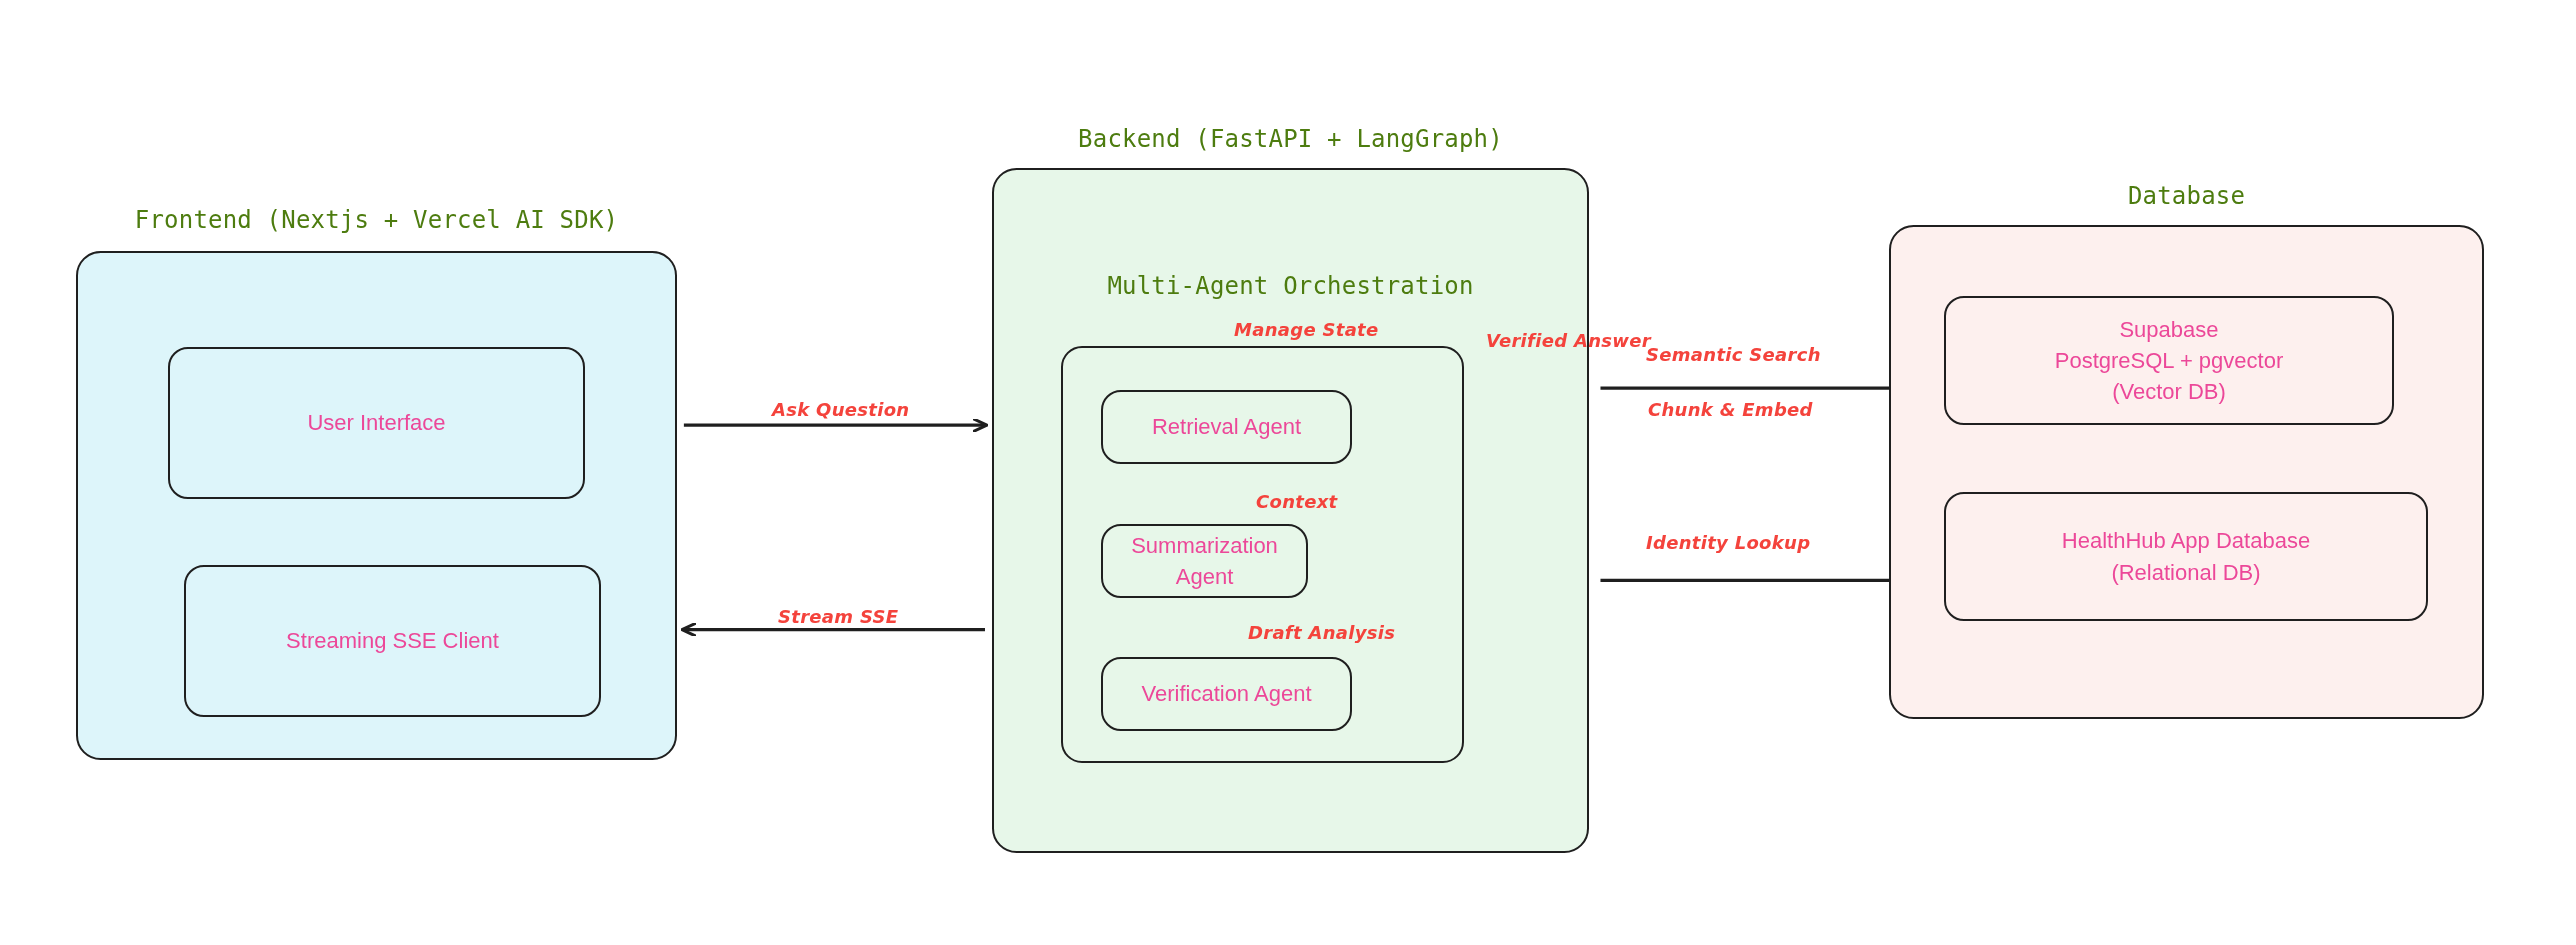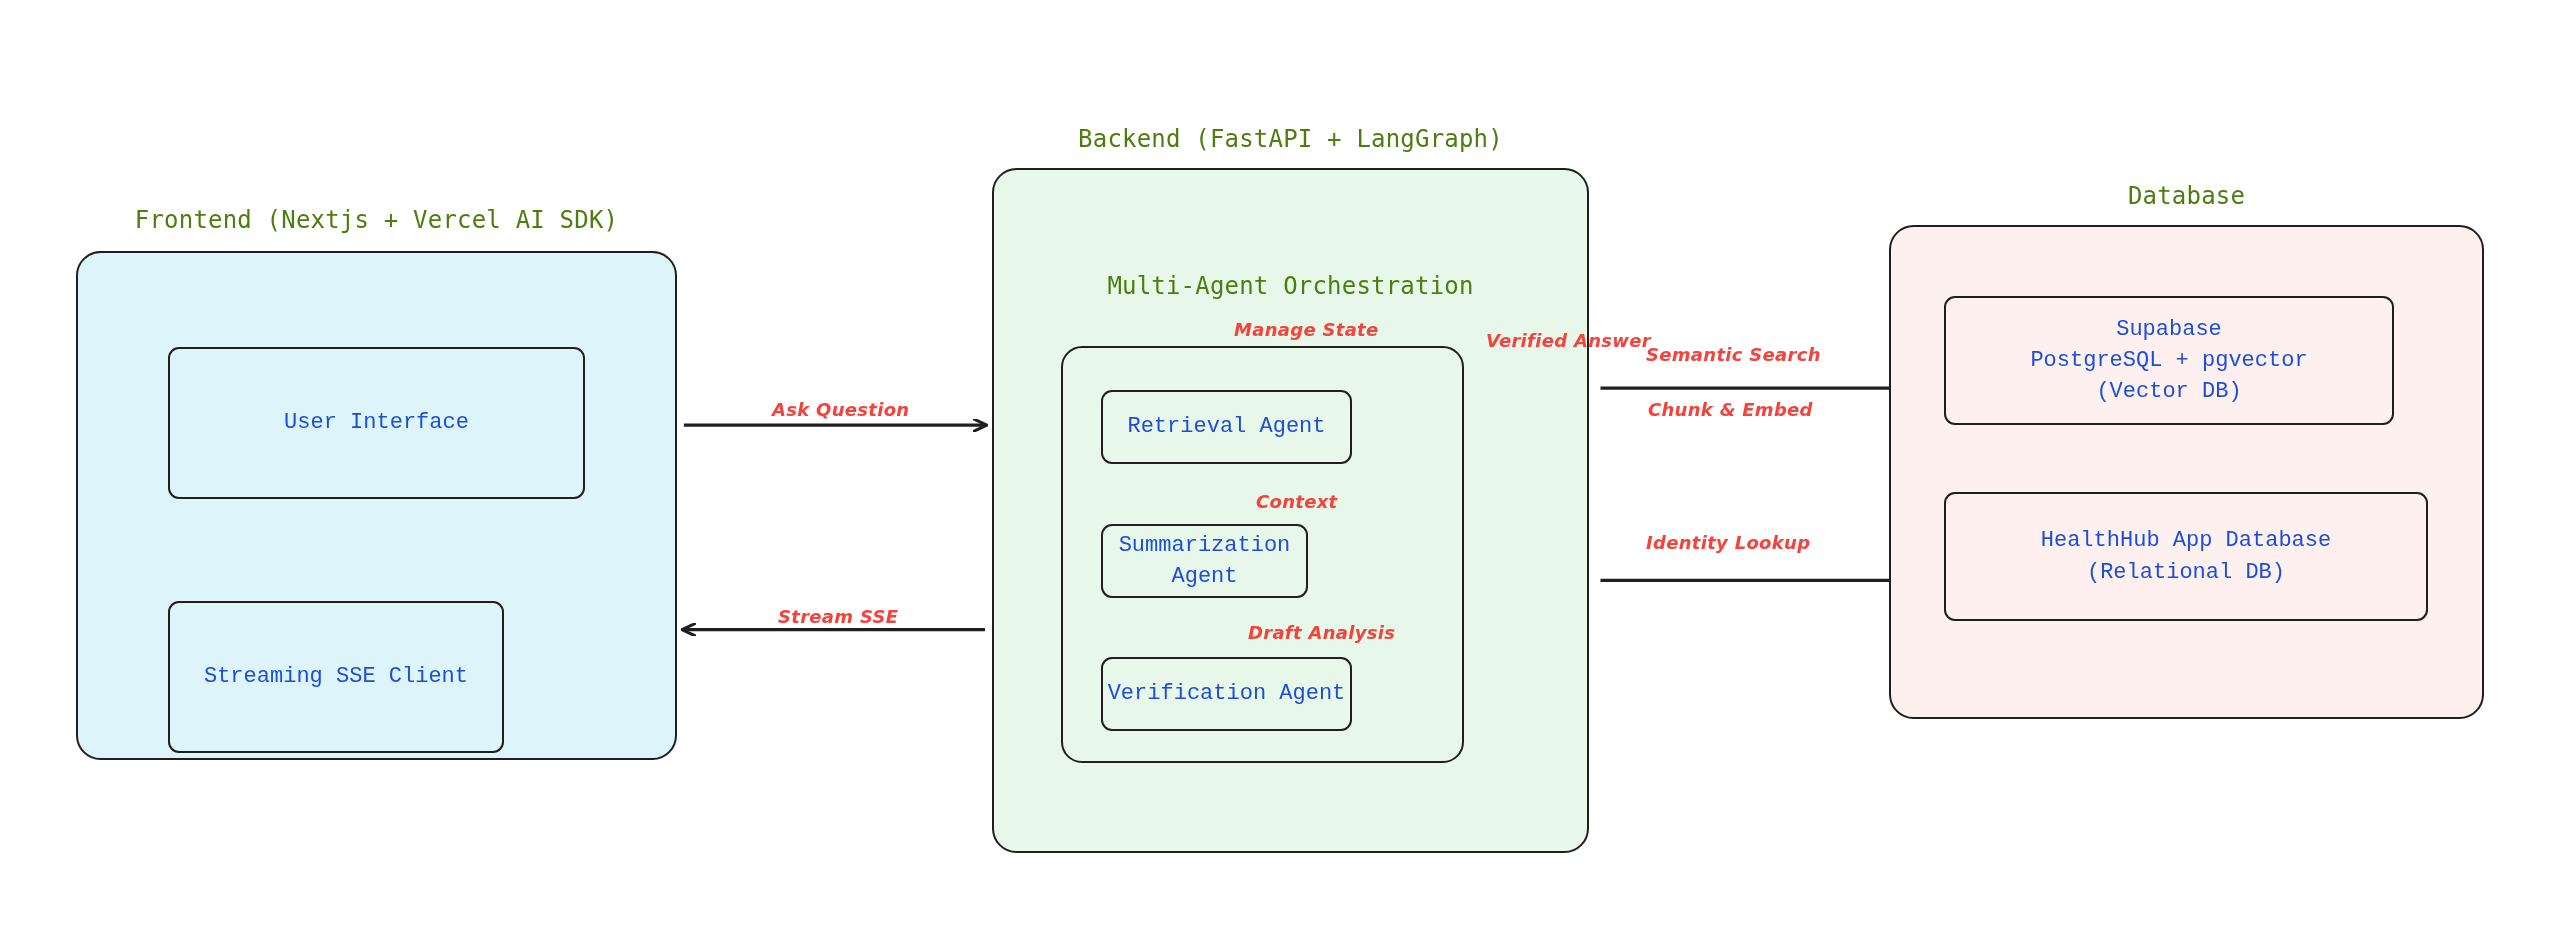--- a/index.html
+++ b/index.html
@@ -46,30 +46,30 @@
   .sub-box {
     position: absolute;
     border: 2.8px solid #1f1f1f;
     border-radius: 21px;
     box-sizing: border-box;
     background: transparent;
   }
   .node-box {
     position: absolute;
     border: 2.8px solid #1f1f1f;
-    border-radius: 11px;
+    border-radius: 20px;
     box-sizing: border-box;
     background: transparent;
     display: flex;
     align-items: center;
     justify-content: center;
     text-align: center;
-    font-family: Liberation Mono, monospace;
+    font-family: Liberation Sans, sans-serif;
     font-size: 22px;
-    color: #1d4ed8;
+    color: #ec4899;
     line-height: 1.42;
     white-space: pre-line;
   }
   .edge-label {
     position: absolute;
     font-family: "DejaVu Sans", sans-serif;
     font-size: 18px;
     font-weight: bold;
     font-style: italic;
     color: #f4433c;
@@ -108,21 +108,21 @@
 
     <line x1="1690" y1="613" x2="2050" y2="613" stroke="#1f1f1f" stroke-width="3.4" marker-end="url(#ah)"></line>
   </svg>
 
   <div class="group-title" style="left:76px; top:206px; width:601px;">Frontend (Nextjs + Vercel AI SDK)</div>
 
   <div class="group-box group-frontend" style="left:76px; top:251px; width:601px; height:509px;"></div>
 
   <div class="node-box" style="left:168px; top:347px; width:417px; height:152px;">User Interface</div>
 
-  <div class="node-box" style="left:168px; top:565px; width:336px; height:152px;margin-top:36px;">Streaming SSE Client</div>
+  <div class="node-box" style="left:184px; top:565px; width:417px; height:152px;">Streaming SSE Client</div>
 
   <div class="group-title" style="left:992px; top:125px; width:597px;">Backend (FastAPI + LangGraph)</div>
 
   <div class="group-box group-backend" style="left:992px; top:168px; width:597px; height:685px;"></div>
 
   <div class="group-title" style="left:1061px; top:272px; width:459px;">Multi-Agent Orchestration</div>
 
   <div class="sub-box" style="left:1061px; top:346px; width:403px; height:417px;"></div>
 
   <div class="node-box" style="left:1101px; top:390px; width:251px; height:74px;">Retrieval Agent</div>

